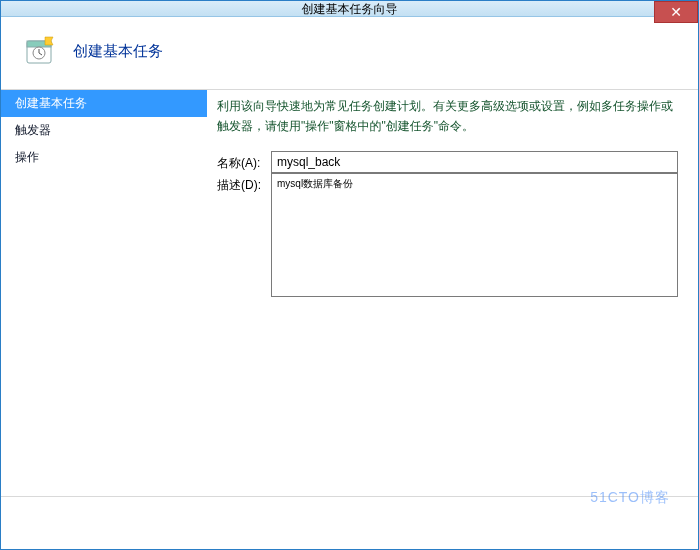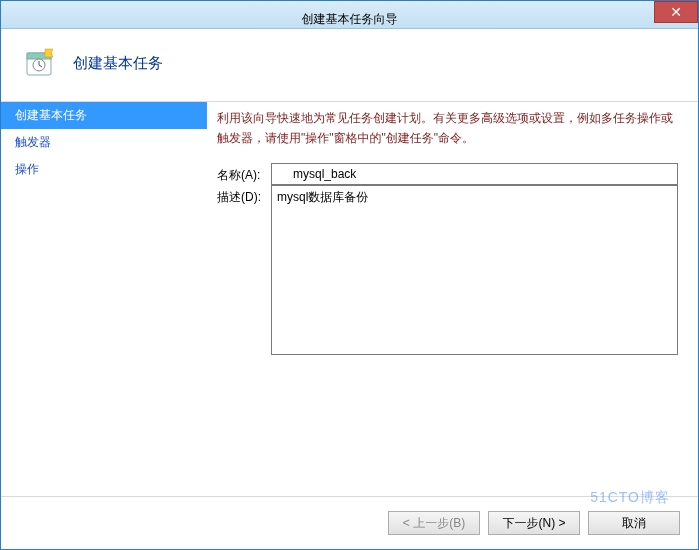--- a/index.html
+++ b/index.html
@@ -1,35 +1,35 @@
 <!DOCTYPE html>
 <html><head>
   <meta charset="utf-8">
   <style>
     * { box-sizing: border-box; margin: 0; padding: 0; }
     body { font-family: "Microsoft YaHei", "SimSun", sans-serif; font-size: 12px; background: #fff; }
     .window { width: 699px; height: 550px; border: 1px solid #2a7ec6; position: relative; background: #fff; }
-    .titlebar { height: 28px; background: linear-gradient(#d9ecf9, #c3e0f3); border-bottom: 1px solid #96c5e6; display: flex; align-items: flex-end; position: relative; }
+    .titlebar { height: 16px; background: linear-gradient(#d9ecf9, #c3e0f3); border-bottom: 1px solid #96c5e6; display: flex; align-items: flex-start; position: relative; }
     .titlebar-text { flex: 1; text-align: center; font-size: 12px; color: #000; }
     .close-btn { width: 44px; height: 22px; background: #c75050; color: #fff; display: flex; align-items: center; justify-content: center; font-size: 14px; position: absolute; right: 0; top: 0; border: 1px solid #a33; cursor: pointer; }
     .header { padding: 18px 24px 22px 24px; display: flex; align-items: center; gap: 16px; }
     .header-icon { width: 32px; height: 32px; position: relative; }
     .header-icon svg { width: 32px; height: 32px; }
     .header-title { font-size: 15px; color: #003399; }
     .divider { height: 1px; background: #d9d9d9; margin: 0; }
     .body { display: flex; height: 380px; }
     .sidebar { width: 206px; padding: 0; }
-    .sidebar-item { padding: 5px 14px; font-size: 12px; color: #1d4ed8; cursor: pointer; }
+    .sidebar-item { padding: 5px 14px; font-size: 12px; color: #0f172a; cursor: pointer; }
     .sidebar-item.active { background: #3399ff; color: #fff; }
     .content { flex: 1; padding: 6px 20px 0 10px; }
-    .intro-text { font-size: 12px; color: #7f1d1d; line-height: 1.7; margin-bottom: 14px; }
+    .intro-text { font-size: 12px; color: #14532d; line-height: 1.7; margin-bottom: 14px; }
     .form-row { display: flex; align-items: flex-start; }
     .form-label { width: 54px; font-size: 12px; padding-top: 4px; }
-    .form-input { flex: 1; border: 1px solid #7a7a7a; padding: 3px 21px; font-size: 12px; font-family: inherit; height: 22px; }
-    .form-textarea { flex: 1; border: 1px solid #7a7a7a; padding: 3px 5px; font-size: 12px; font-family: inherit; height: 170px; resize: none; }
+    .form-input { flex: 1; border: 1px solid #7a7a7a; padding: 3px 5px; font-size: 12px; font-family: inherit; height: 22px; }
+    .form-textarea { flex: 1; border: 1px solid #7a7a7a; padding: 3px 5px; font-size: 10px; font-family: inherit; height: 124px; resize: none; }
     .button-row { position: absolute; bottom: 14px; right: 18px; display: flex; gap: 8px; }
     .btn { min-width: 92px; height: 24px; border: 1px solid #adadad; background: linear-gradient(#f5f5f5,#e1e1e1); font-size: 12px; font-family: inherit; cursor: pointer; padding: 0 10px; }
     .btn:disabled { color: #888; cursor: default; }
     .watermark { position: absolute; bottom: 42px; right: 28px; color: #3b82f6; font-size: 14px; opacity: 0.5; letter-spacing: 1px; pointer-events: none; }
     .bottom-divider { position: absolute; bottom: 52px; left: 0; right: 0; height: 1px; background: #d9d9d9; }
   </style>
 </head>
 <body>
 
 <div class="window">
@@ -75,18 +75,13 @@
         <div class="form-label">描述(D):</div>
         <textarea class="form-textarea" style="">mysql数据库备份</textarea>
       </div>
     </div>
   </div>
 
   <div class="bottom-divider"></div>
 
   <div class="watermark">51CTO博客</div>
 
-  <div class="button-row">
-    <button class="btn" disabled="">&lt; 上一步(B)</button>
-    <button class="btn">下一步(N) &gt;</button>
-    <button class="btn">取消</button>
-  </div>
 </div>
 
 </body></html>

